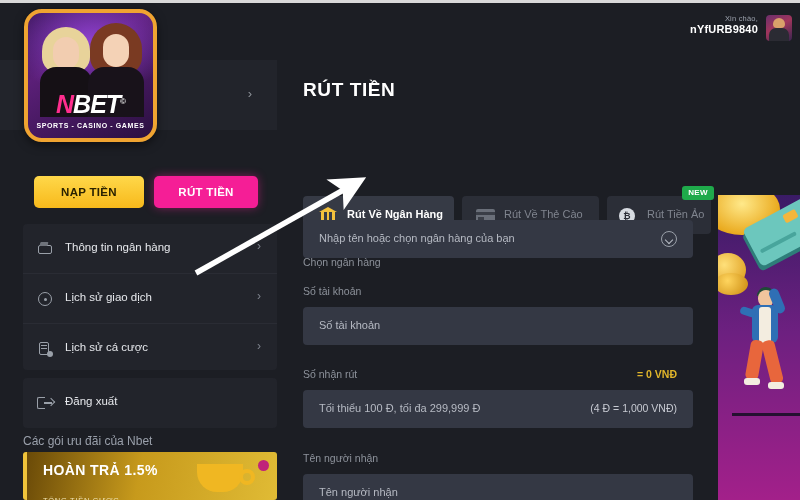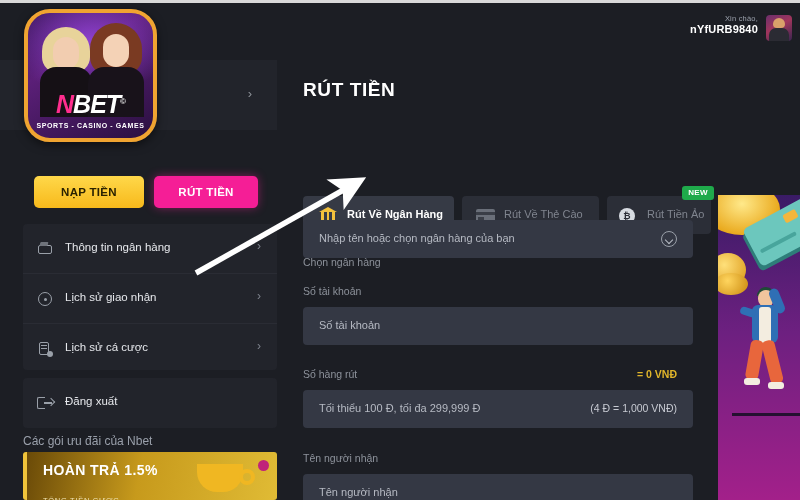--- a/index.html
+++ b/index.html
@@ -47,21 +47,21 @@
     position: absolute; left: 0; top: 0; width: 277px; height: 70px;
     background: #22242b;
   }
   .logo-chevron {
     position: absolute; right: 25px; top: 27px;
     color: #8d9299; font-size: 13px; line-height: 1;
   }
   
   .logo-tile {
     position: absolute; left: 24px; top: -51px; width: 133px; height: 133px;
-    border-radius: 26px;
+    border-radius: 18px;
     background: linear-gradient(150deg,#3a1659 0%,#5b1f78 35%,#2a1040 100%);
     border: 4px solid #f0a431; overflow: hidden; z-index: 40;
     box-shadow: 0 3px 10px rgba(0,0,0,.5);
   }
   .lt-glow { position:absolute; left:-20%; top:-10%; width:140%; height:80%;
     background: radial-gradient(ellipse at 50% 40%, rgba(150,70,220,.85), rgba(60,20,90,0) 65%); }
   .lt-g1 { position:absolute; left:12px; top:14px; width:52px; height:86px; }
   .lt-g1 .hair { position:absolute; left:2px; top:0; width:48px; height:46px;
      border-radius:24px 24px 16px 16px; background:#e8d39a; }
   .lt-g1 .face { position:absolute; left:13px; top:10px; width:26px; height:32px;
@@ -358,21 +358,21 @@
           <div class="bk-top"></div>
             <div class="bk-flap"></div>
         </div>
         <div class="mi-label">Thông tin ngân hàng</div>
         <div class="mi-arrow">›</div>
       </div>
       <div class="menu-item">
         <div class="mi-icon">
             <div class="ic-clock"></div>
           </div>
-        <div class="mi-label">Lịch sử giao nhận</div>
+        <div class="mi-label">Lịch sử giao dịch</div>
         <div class="mi-arrow">›</div>
       </div>
       <div class="menu-item">
         <div class="mi-icon ic-doc">
           <div class="d1"></div>
             <div class="d2"></div>
             <div class="d3"></div>
             <div class="d4"></div>
         </div>
         <div class="mi-label">Lịch sử cá cược</div>
@@ -435,21 +435,21 @@
     <div class="field-box" style="top:160px; top:160px" id="bankbox">
       <div class="field-ph">Nhập tên hoặc chọn ngân hàng của bạn</div>
       <div class="sel-chevron"></div>
     </div>
 
     <div class="field-label" style="top:225px">Số tài khoản</div>
     <div class="field-box" style="top:247px">
       <div class="field-ph">Số tài khoản</div>
     </div>
 
-    <div class="field-label" style="top:308px">Số hàng rút</div>
+    <div class="field-label" style="top:308px">Số nhận rút</div>
     <div class="amount-eq" style="top:308px">= 0 VNĐ</div>
     <div class="field-box" style="top:330px">
       <div class="field-ph">Tối thiểu 100 Đ, tối đa 299,999 Đ</div>
       <div class="field-note">(4 Đ = 1,000 VNĐ)</div>
     </div>
 
     <div class="field-label" style="top:392px">Tên người nhận</div>
     <div class="field-box" style="top:414px">
       <div class="field-ph">Tên người nhận</div>
     </div>

